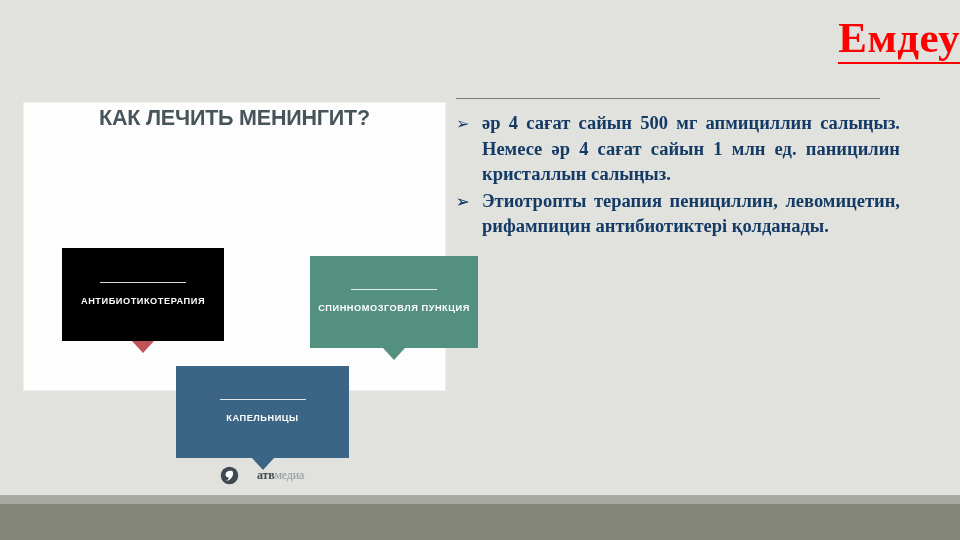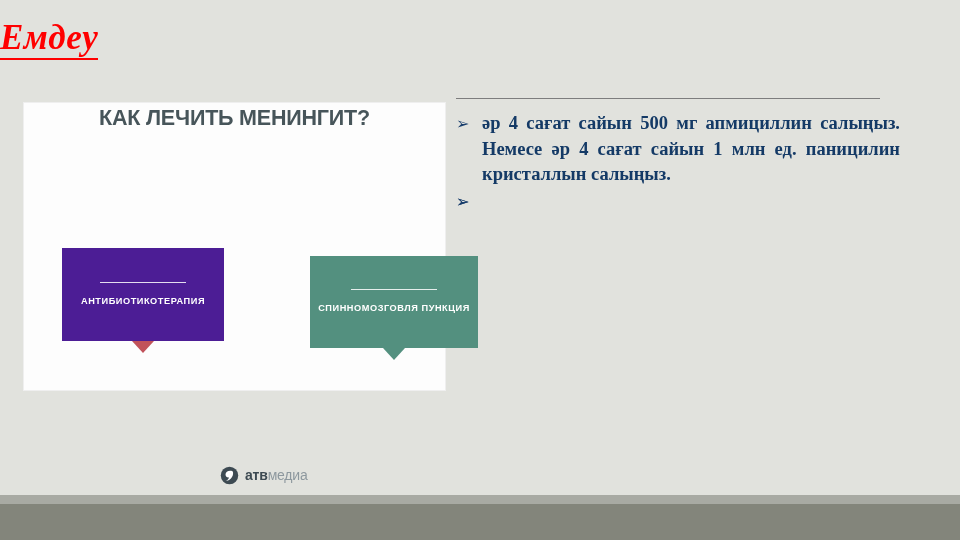--- a/index.html
+++ b/index.html
@@ -14,28 +14,27 @@
     overflow: hidden;
     position: relative;
   }
 
   
   .slide-title {
     position: absolute;
     left: 0;
     top: 18px;
     width: 960px;
-    text-align: left;
-    font-family: "Liberation Serif", serif;
-    font-weight: bold;
-    font-size: 35px;
+    text-align: right;
+    font-family: "Liberation Serif", serif;
+    font-weight: bold;
+    font-size: 43px;
     line-height: 40px;
     color: #ff0000;
     letter-spacing: 0.5px;
-    font-style: italic;
   }
   .slide-title span {
     border-bottom: 2px solid #ff0000;
     padding-bottom: 1px;
   }
 
   
   .infographic {
     position: absolute;
     left: 24px;
@@ -88,21 +87,21 @@
     height: 0;
     border-left: 11px solid transparent;
     border-right: 11px solid transparent;
   }
 
   .card-antibiotic {
     left: 38px;
     top: 145px;
     width: 162px;
     height: 93px;
-    background: #4c1d95;
+    background: #000000;
   }
   .card-antibiotic .tail { border-top: 12px solid #c1525a; }
 
   .card-puncture {
     left: 286px;
     top: 153px;
     width: 168px;
     height: 92px;
     background: #53907f;
   }
@@ -126,23 +125,23 @@
     height: 22px;
     display: flex;
     align-items: center;
   }
   .logo-mark {
     width: 19px;
     height: 19px;
     flex: 0 0 19px;
   }
   .logo-text {
-    margin-left: 6px;
-    font-family: Liberation Sans, sans-serif;
-    font-size: 14px;
+    margin-left: 18px;
+    font-family: Liberation Serif, serif;
+    font-size: 12px;
     letter-spacing: -0.2px;
     white-space: nowrap;
   }
   .logo-text .b { font-weight: bold; color: #3d4a52; }
   .logo-text .l { font-weight: normal; color: #8d989e; }
 
   
   .content {
     position: absolute;
     left: 456px;
@@ -222,20 +221,25 @@
     <div>АНТИБИОТИКОТЕРАПИЯ</div>
     <div class="tail"></div>
   </div>
 
   <div class="card card-puncture">
     <div class="rule"></div>
     <div>СПИННОМОЗГОВЛЯ ПУНКЦИЯ</div>
     <div class="tail"></div>
   </div>
 
+  <div class="card card-drip">
+    <div class="rule"></div>
+    <div>КАПЕЛЬНИЦЫ</div>
+    <div class="tail"></div>
+  </div>
 
   <div class="logo">
     <svg class="logo-mark" viewBox="0 0 20 20">
       <circle cx="10" cy="10" r="9.2" fill="#3d4a52"></circle>
       <path d="M13.2 5.6 C9.6 4.2 5.8 6.0 5.8 9.0 C5.8 11.2 7.8 12.5 9.6 12.0 C8.8 14.0 7.4 15.2 5.9 15.9 C9.4 15.7 12.4 13.3 13.4 10.1 C14.0 8.2 13.9 6.6 13.2 5.6 Z" fill="#ffffff"></path>
     </svg>
     <div class="logo-text">
       <span class="b">атв</span><span class="l">медиа</span>
     </div>
   </div>
@@ -246,18 +250,19 @@
   <ul class="bullets">
     <li>
       <span class="arrow">➢</span>
       <span>әр 4 сағат сайын 500 мг апмициллин салыңыз. Немесе әр 4 сағат сайын 1 млн ед. паницилин кристаллын салыңыз.</span>
     </li>
     <li>
       <span class="arrow">➢</span>
     </li>
     <li>
       <span class="arrow">➢</span>
+      <span>Этиотропты терапия пенициллин, левомицетин, рифампицин антибиотиктері қолданады.</span>
     </li>
   </ul>
 </div>
 
 <div class="band-light"></div>
 <div class="band-footer"></div>
 
 </body></html>

